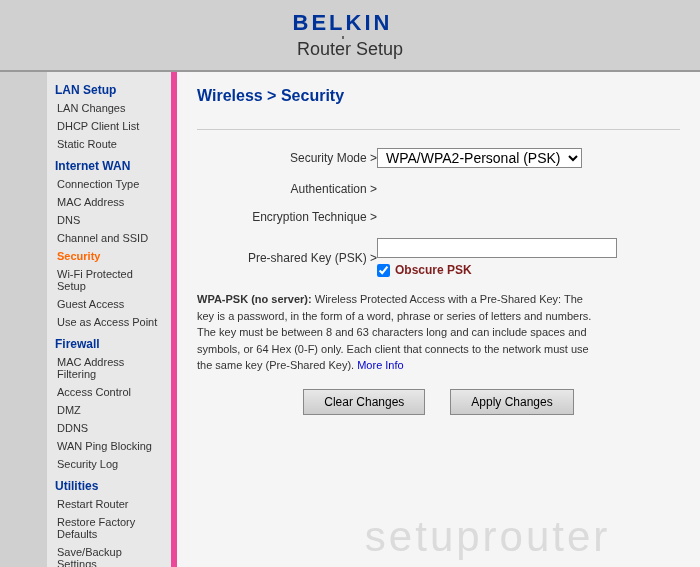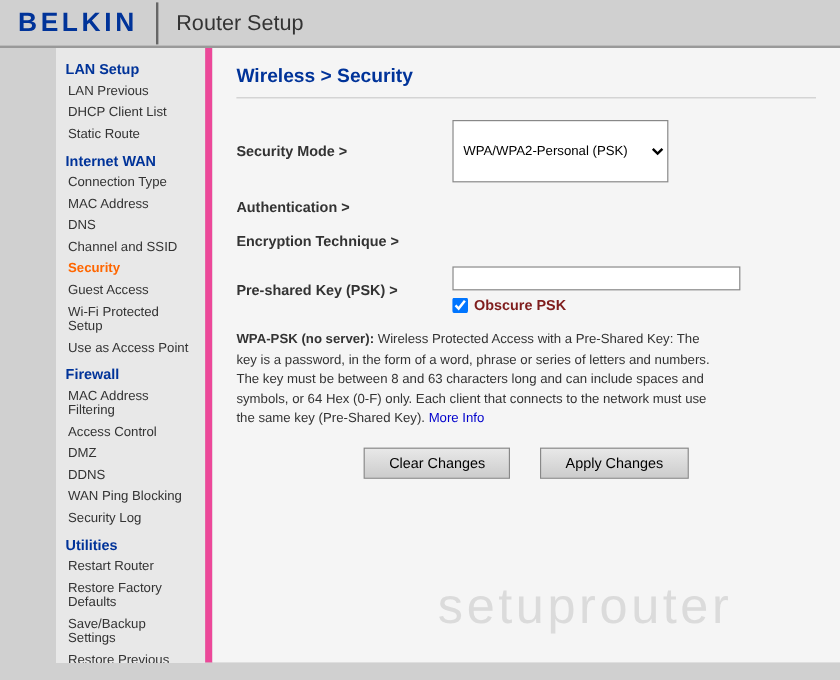--- a/index.html
+++ b/index.html
@@ -5,21 +5,22 @@
     * { margin: 0; padding: 0; box-sizing: border-box; }
     body { font-family: Arial, sans-serif; font-size: 12px; background: #d0d0d0; width: 700px; height: 567px; overflow: hidden; }
 
     
     #header {
       background: #d0d0d0;
       border-bottom: 2px solid #999;
       padding: 10px 15px;
       display: flex;
       align-items: center;
-      height: 40px;
+      height: 72px;
+      flex-direction: column;
     }
     #logo-text {
       font-size: 22px;
       font-weight: bold;
       letter-spacing: 3px;
       color: #003399;
       margin-right: 15px;
     }
     #logo-divider {
       width: 2px;
@@ -73,41 +74,42 @@
       position: relative;
       overflow-y: auto;
     }
 
     #page-heading {
       font-size: 16px;
       font-weight: bold;
       color: #003399;
       margin-bottom: 18px;
       border-bottom: 1px solid #ccc;
-      padding-bottom: 8px;
+      padding-bottom: 24px;
     }
     .form-row {
       display: flex;
       align-items: center;
       margin-bottom: 14px;
     }
     .form-label {
       width: 180px;
       font-size: 12px;
       color: #333;
-      font-weight: bold;
+      font-weight: normal;
       flex-shrink: 0;
+      text-align: right;
     }
     .form-control {
       flex: 1;
     }
 
     select {
-      font-size: 11px;
-      padding: 18px 4px;
+      font-size: 14px;
+      padding: 0 4px;
       border: 1px solid #888;
       background: #fff;
       min-width: 180px;
     }
 
     input[type="text"], input[type="password"] {
       font-size: 11px;
       padding: 2px 4px;
       border: 1px solid #888;
       background: #fff;
@@ -181,31 +183,31 @@
 <div id="header">
   <div id="logo-text">BELKIN</div>
   <div id="logo-divider"></div>
   <div id="header-title">Router Setup</div>
 </div>
 
 <div id="layout">
 
   <div id="sidebar">
       <div class="sidebar-section-header">LAN Setup</div>
-      <div class="sidebar-item">LAN Previous</div>
+      <div class="sidebar-item">LAN Changes</div>
       <div class="sidebar-item">DHCP Client List</div>
       <div class="sidebar-item">Static Route</div>
       <div class="sidebar-section-header">Internet WAN</div>
       <div class="sidebar-item">Connection Type</div>
       <div class="sidebar-item">MAC Address</div>
       <div class="sidebar-item">DNS</div>
       <div class="sidebar-item">Channel and SSID</div>
       <div class="sidebar-item active">Security</div>
+      <div class="sidebar-item">Wi-Fi Protected Setup</div>
       <div class="sidebar-item">Guest Access</div>
-      <div class="sidebar-item">Wi-Fi Protected Setup</div>
       <div class="sidebar-item">Use as Access Point</div>
       <div class="sidebar-section-header">Firewall</div>
       <div class="sidebar-item">MAC Address Filtering</div>
       <div class="sidebar-item">Access Control</div>
       <div class="sidebar-item">DMZ</div>
       <div class="sidebar-item">DDNS</div>
       <div class="sidebar-item">WAN Ping Blocking</div>
       <div class="sidebar-item">Security Log</div>
       <div class="sidebar-section-header">Utilities</div>
       <div class="sidebar-item">Restart Router</div>

